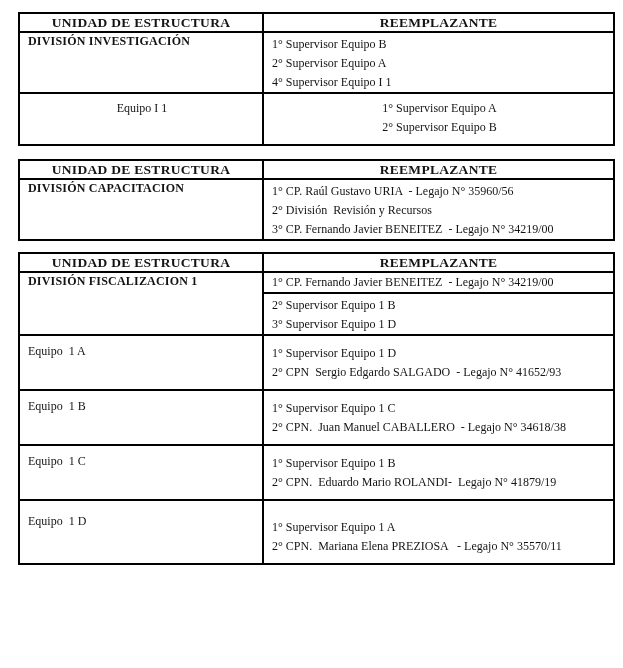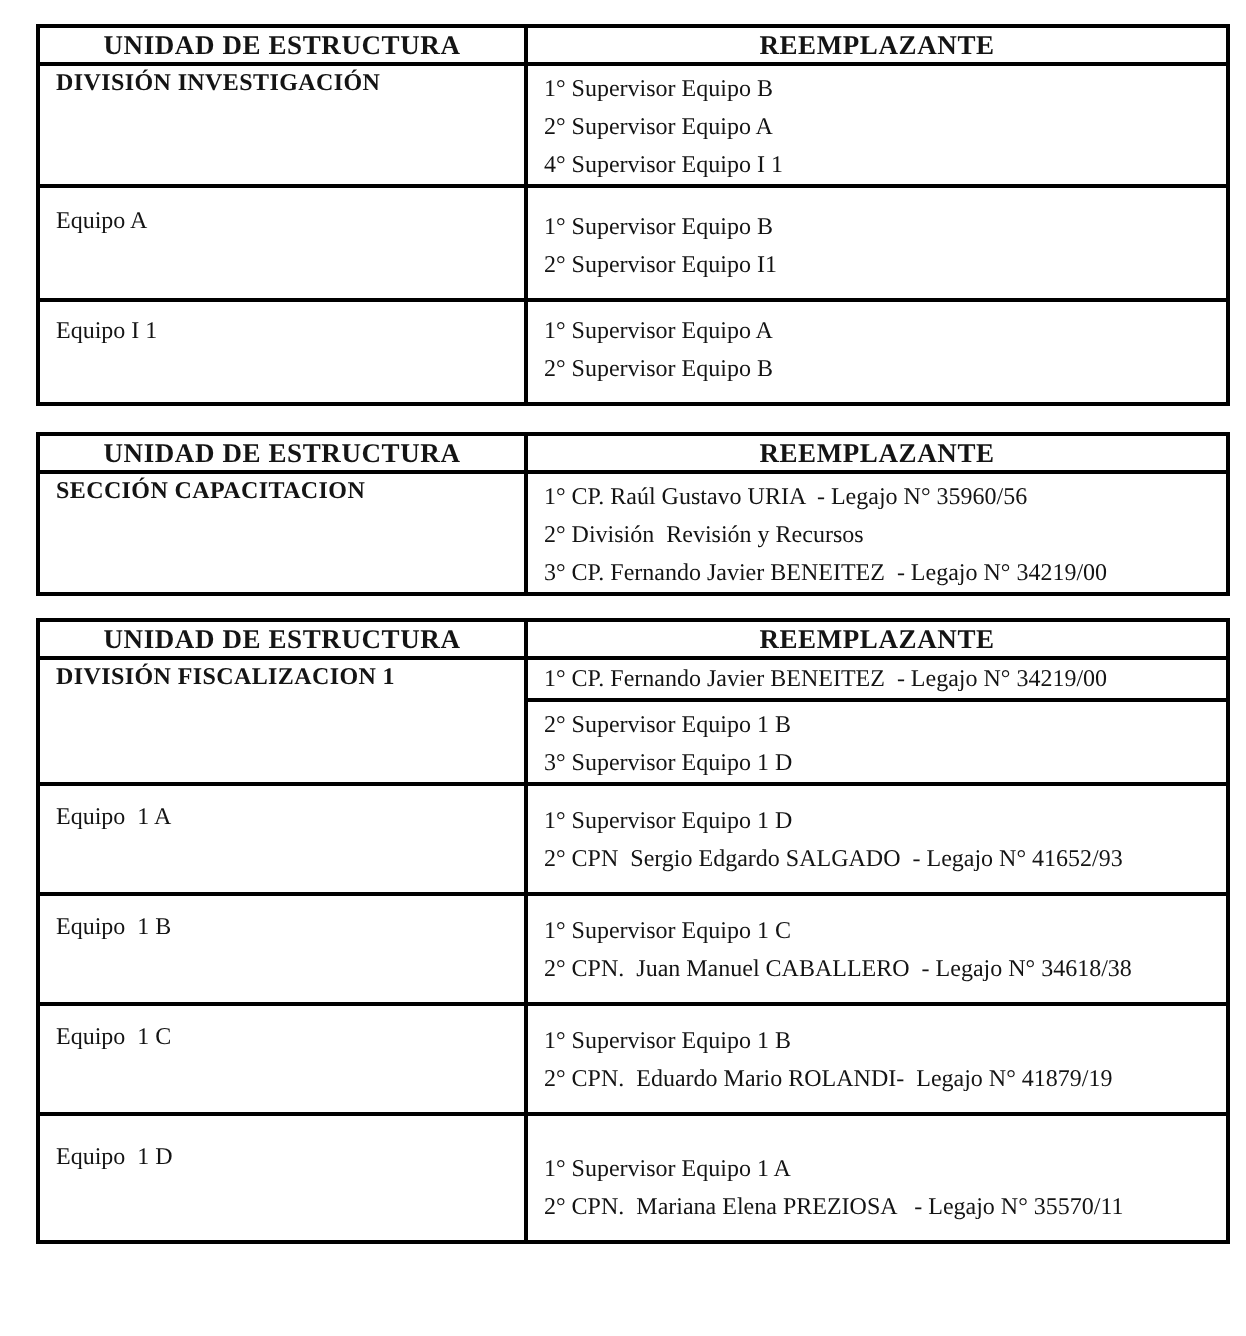--- a/index.html
+++ b/index.html
@@ -60,21 +60,21 @@
   .r-cell .ln {
     line-height: 19px;
     white-space: pre-wrap;
   }
   .va-top { vertical-align: top; padding-top: 2px !important; }
   .va-low { vertical-align: bottom; padding-bottom: 7px !important; }
   .va-mid { vertical-align: middle; }
   
   .h57 { height: 57px; }
   .h56 { height: 56px; }
-  .h52 { height: 52px; }
+  .h52 { height: 52px; text-align: center; }
   .h58 { height: 58px; }
   .h20 { height: 20px; }
   .h37 { height: 37px; }
   .h55 { height: 55px; }
   .h50 { height: 64px; }
 </style>
 </head>
 <body>
 
 <div class="page">
@@ -93,27 +93,20 @@
     <tbody>
       <tr>
         <td class="unit-cell unit-bold h57">DIVISIÓN INVESTIGACIÓN</td>
         <td class="r-cell va-top h57">
           <div class="ln">1° Supervisor Equipo B</div>
           <div class="ln">2° Supervisor Equipo A</div>
           <div class="ln">4° Supervisor Equipo I 1</div>
         </td>
       </tr>
       <tr>
-        <td class="unit-cell unit-plain h57">Equipo A</td>
-        <td class="r-cell va-low h57">
-          <div class="ln">1° Supervisor Equipo B</div>
-          <div class="ln">2° Supervisor Equipo I1</div>
-        </td>
-      </tr>
-      <tr>
         <td class="unit-cell unit-plain h52">Equipo I 1</td>
         <td class="r-cell va-low h52">
           <div class="ln">1° Supervisor Equipo A</div>
           <div class="ln">2° Supervisor Equipo B</div>
         </td>
       </tr>
     </tbody>
   </table>
 
   <table class="doc-table gap-sm">
@@ -122,21 +115,21 @@
         <col class="c2">
       </colgroup>
     <thead>
       <tr>
         <th>UNIDAD DE ESTRUCTURA</th>
         <th>REEMPLAZANTE</th>
       </tr>
     </thead>
     <tbody>
       <tr>
-        <td class="unit-cell unit-bold h58">SECCIÓN CAPACITACION</td>
+        <td class="unit-cell unit-bold h58">DIVISIÓN CAPACITACION</td>
         <td class="r-cell va-top h58">
           <div class="ln">1° CP. Raúl Gustavo URIA  - Legajo N° 35960/56</div>
           <div class="ln">2° División  Revisión y Recursos</div>
           <div class="ln">3° CP. Fernando Javier BENEITEZ  - Legajo N° 34219/00</div>
         </td>
       </tr>
     </tbody>
   </table>
 
   <table class="doc-table">

